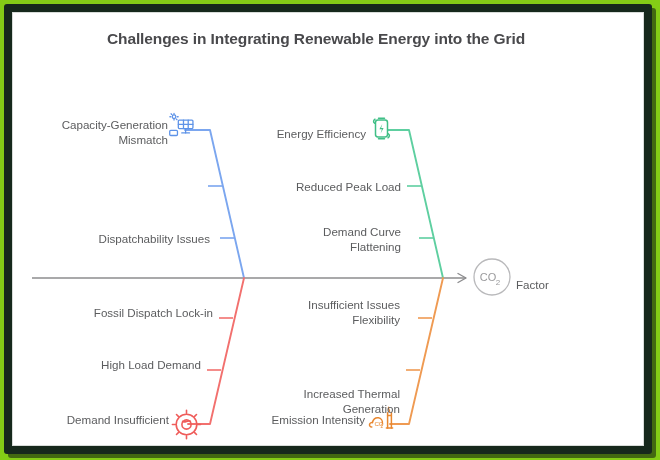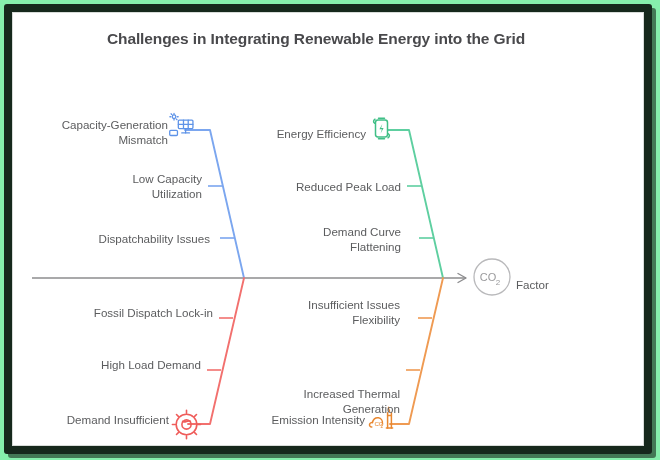--- a/index.html
+++ b/index.html
@@ -10,21 +10,21 @@
     height: 460px;
     overflow: hidden;
     background: #ffffff;
     font-family: "Liberation Sans", sans-serif;
   }
 
   #root {
     position: relative;
     width: 660px;
     height: 460px;
-    background: #86efac;
+    background: #84cc16;
   }
 
   
   .frame-outer {
     position: absolute;
     left: 4px;
     top: 4px;
     width: 648px;
     height: 450px;
     background: #16281c;
@@ -195,22 +195,20 @@
         <line x1="17.4" y1="22" x2="23.6" y2="22"></line>
         <line x1="18.6" y1="9.6" x2="22.4" y2="9.6"></line>
         <path d="M20.5,5.4 C20.5,3.6 18.9,3.2 19.6,1.4"></path>
       </g>
     </g>
   </svg>
 
   <div class="lbl left-align" style="left:26px; top:117px; width:142px;">Capacity-Generation
 Mismatch</div>
 
-  <div class="lbl left-align" style="left:56px; top:171px; width:146px;">Low Capacity
-Utilization</div>
 
   <div class="lbl left-align" style="left:52px; top:231px; width:158px;text-align:right;">Dispatchability Issues</div>
 
   <div class="lbl left-align" style="left:246px; top:126px; width:120px;">Energy Efficiency</div>
 
   <div class="lbl left-align" style="left:264px; top:179px; width:137px;">Reduced Peak Load</div>
 
   <div class="lbl left-align" style="left:264px; top:224px; width:137px;">Demand Curve
 Flattening</div>
 

